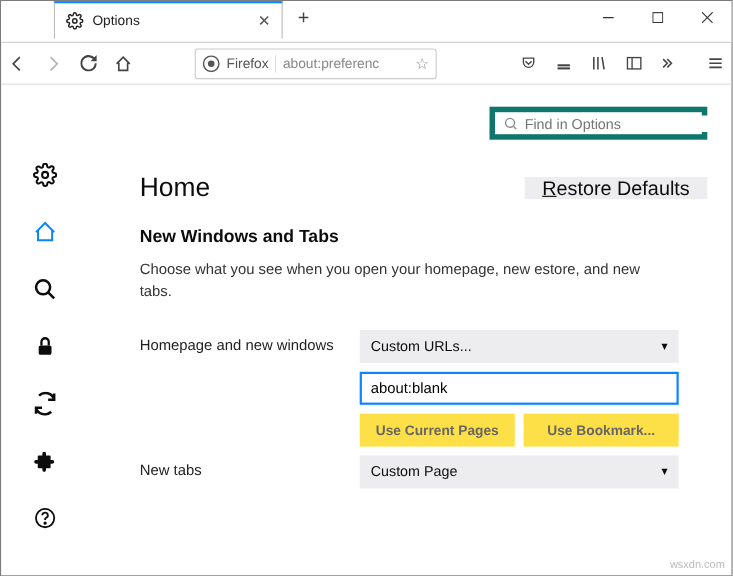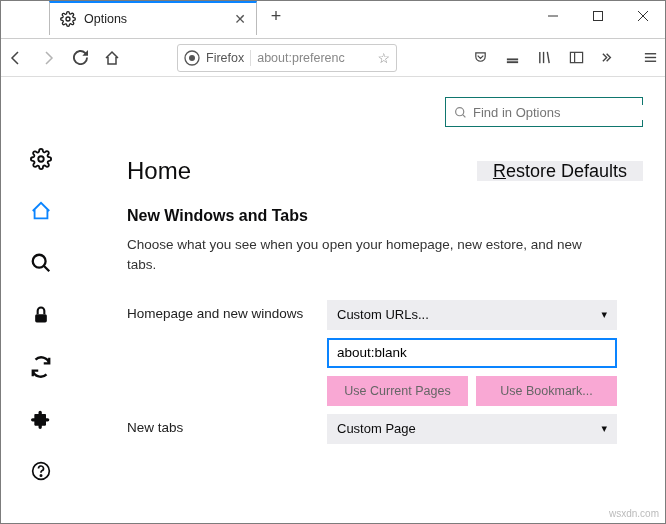--- a/index.html
+++ b/index.html
@@ -27,41 +27,41 @@
 .rightbtns { margin-left:auto; display:flex; gap:2px;}
 
 
 .content { display:flex; height:calc(100% - 76px);}
 .sidebar { width:80px; padding-top:70px; display:flex; flex-direction:column; align-items:center; gap:28px;}
 .side-item { width:24px; height:24px; display:flex; align-items:center; justify-content:center; color:#0c0c0d;}
 .side-item.active { color:#0a84ff;}
 .main { flex:1; padding:20px 22px 0 0; position:relative;}
 
 .find-wrap { display:flex; justify-content:flex-end; margin-bottom:30px;}
-.find { width:198px; height:30px; border:1px solid #0f766e; display:flex; align-items:center; padding:0 8px; gap:6px;}
+.find { width:198px; height:30px; border:5px solid #0f766e; display:flex; align-items:center; padding:0 8px; gap:6px;}
 .find input { border:none; outline:none; font-size:13px; flex:1; color:#777;}
 
 .page-title-row { display:flex; align-items:center; justify-content:space-between; margin-bottom:22px; padding-left:46px;}
 h1 { font-size:24px; font-weight:300; color:#0c0c0d;}
 .restore { height:20px; padding:0 16px; background:#ededf0; border:none; font-size:18px; color:#0c0c0d;}
 
 h2 { font-size:16px; font-weight:700; color:#0c0c0d; margin-bottom:10px; padding-left:46px;}
 .desc { font-size:13.5px; color:#333; line-height:1.5; margin-bottom:24px; padding-left:46px; max-width:520px;}
 
 .row { display:flex; align-items:flex-start; padding-left:46px; margin-bottom:8px;}
 .row .label { width:200px; font-size:13.5px; color:#222; padding-top:6px;}
 .row .controls { flex:1; display:flex; flex-direction:column; gap:8px; max-width:290px;justify-content:flex-end;}
 
 .select { height:30px; background:#ededf0; border:none; padding:0 10px; font-size:13px; color:#0c0c0d; display:flex; align-items:center; justify-content:space-between; width:100%;}
 .select .chev { font-size:11px;}
 
 .urlinput { height:30px; border:2px solid #0a84ff; padding:0 8px; font-size:13.5px; outline:none; width:100%;}
 
 .btnrow { display:flex; gap:8px;}
-.btn { flex:1; height:30px; background:#f9a8d4; border:none; font-size:12.5px; color:#666; padding:0 8px; white-space:nowrap; overflow:hidden;}
+.btn { flex:1; height:30px; background:#fde047; border:none; font-size:12.5px; color:#666; padding:0 8px; white-space:nowrap; overflow:hidden;font-weight:bold;}
 
 .attrib { position:absolute; bottom:4px; right:6px; font-size:10px; color:#bbb;}
 
 svg { display:block; }
 </style>
 </head>
 <body>
 
 <div class="titlebar">
   <div class="tab">

